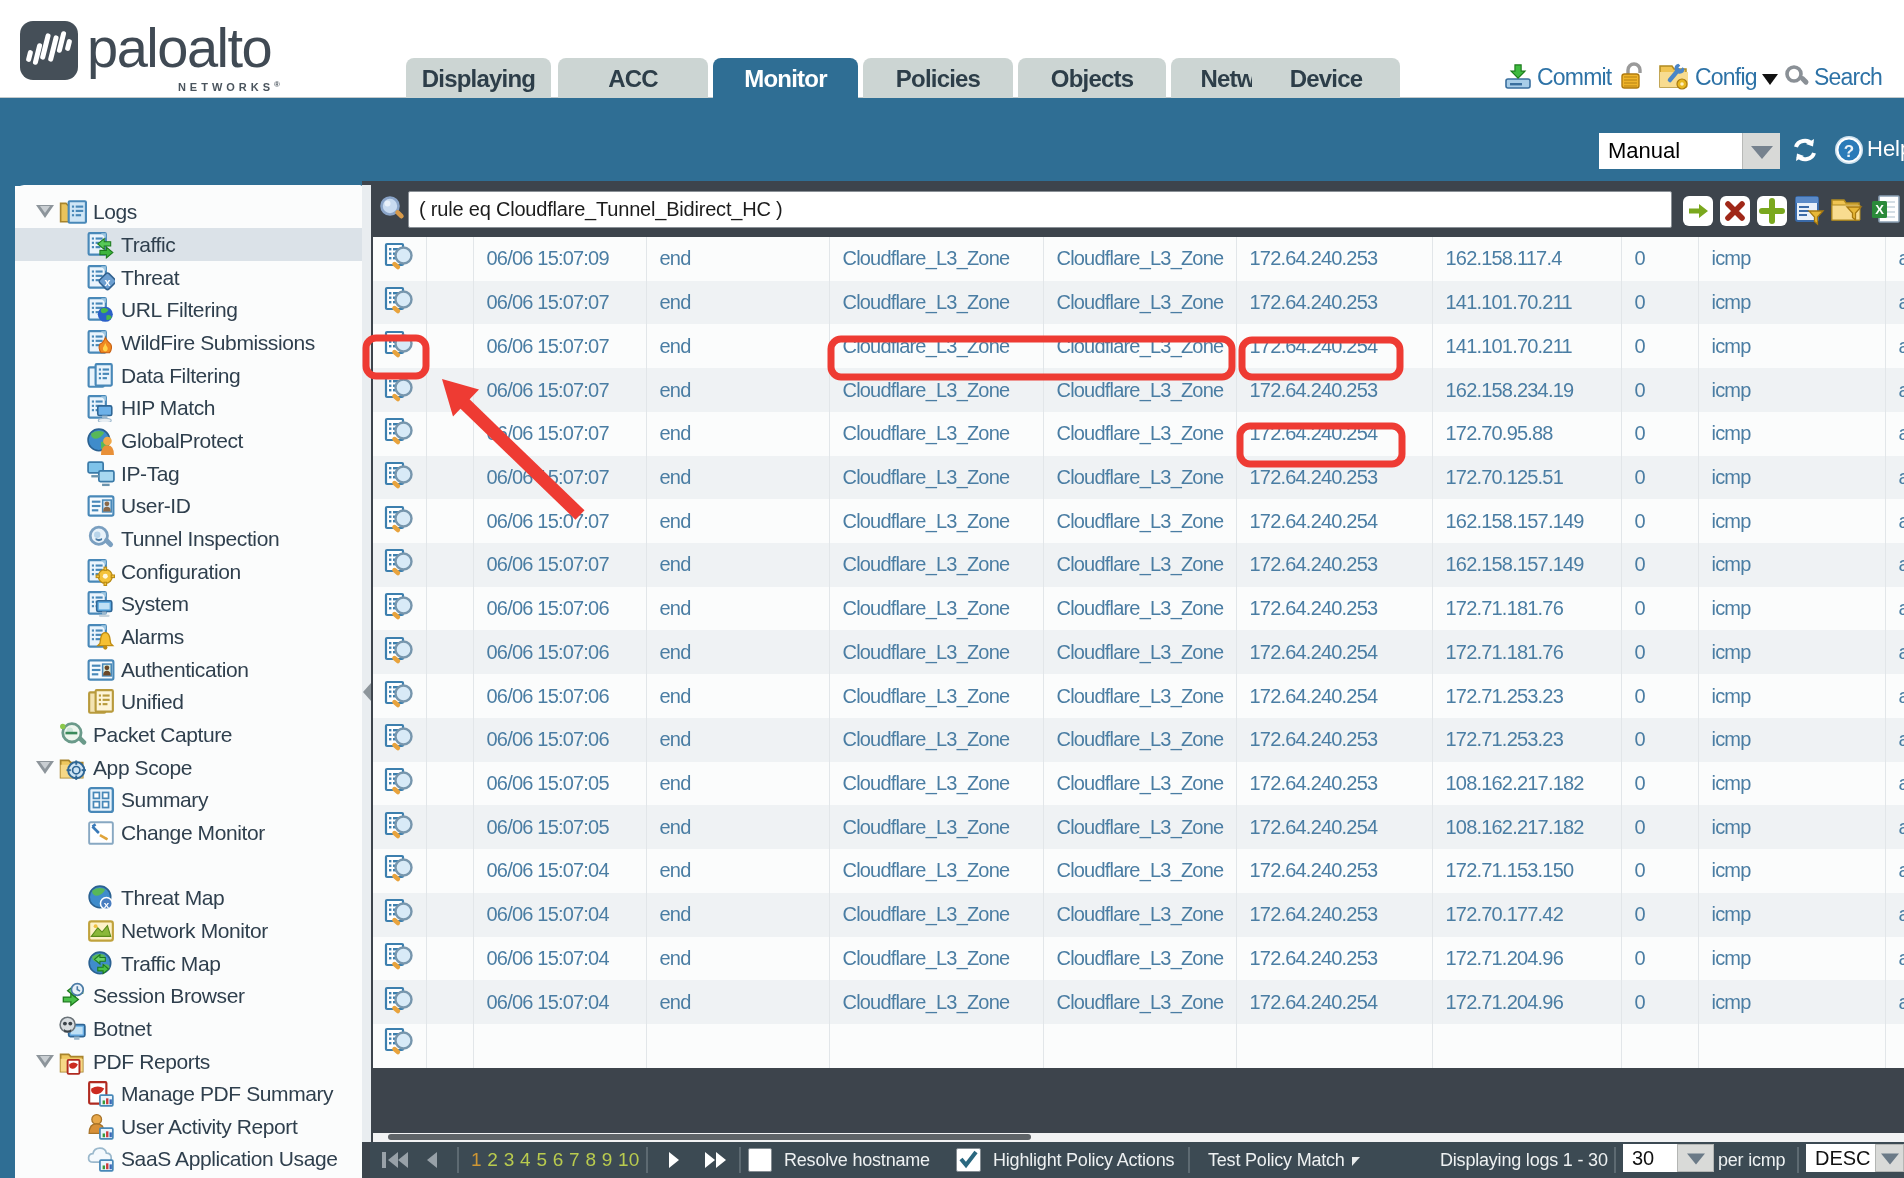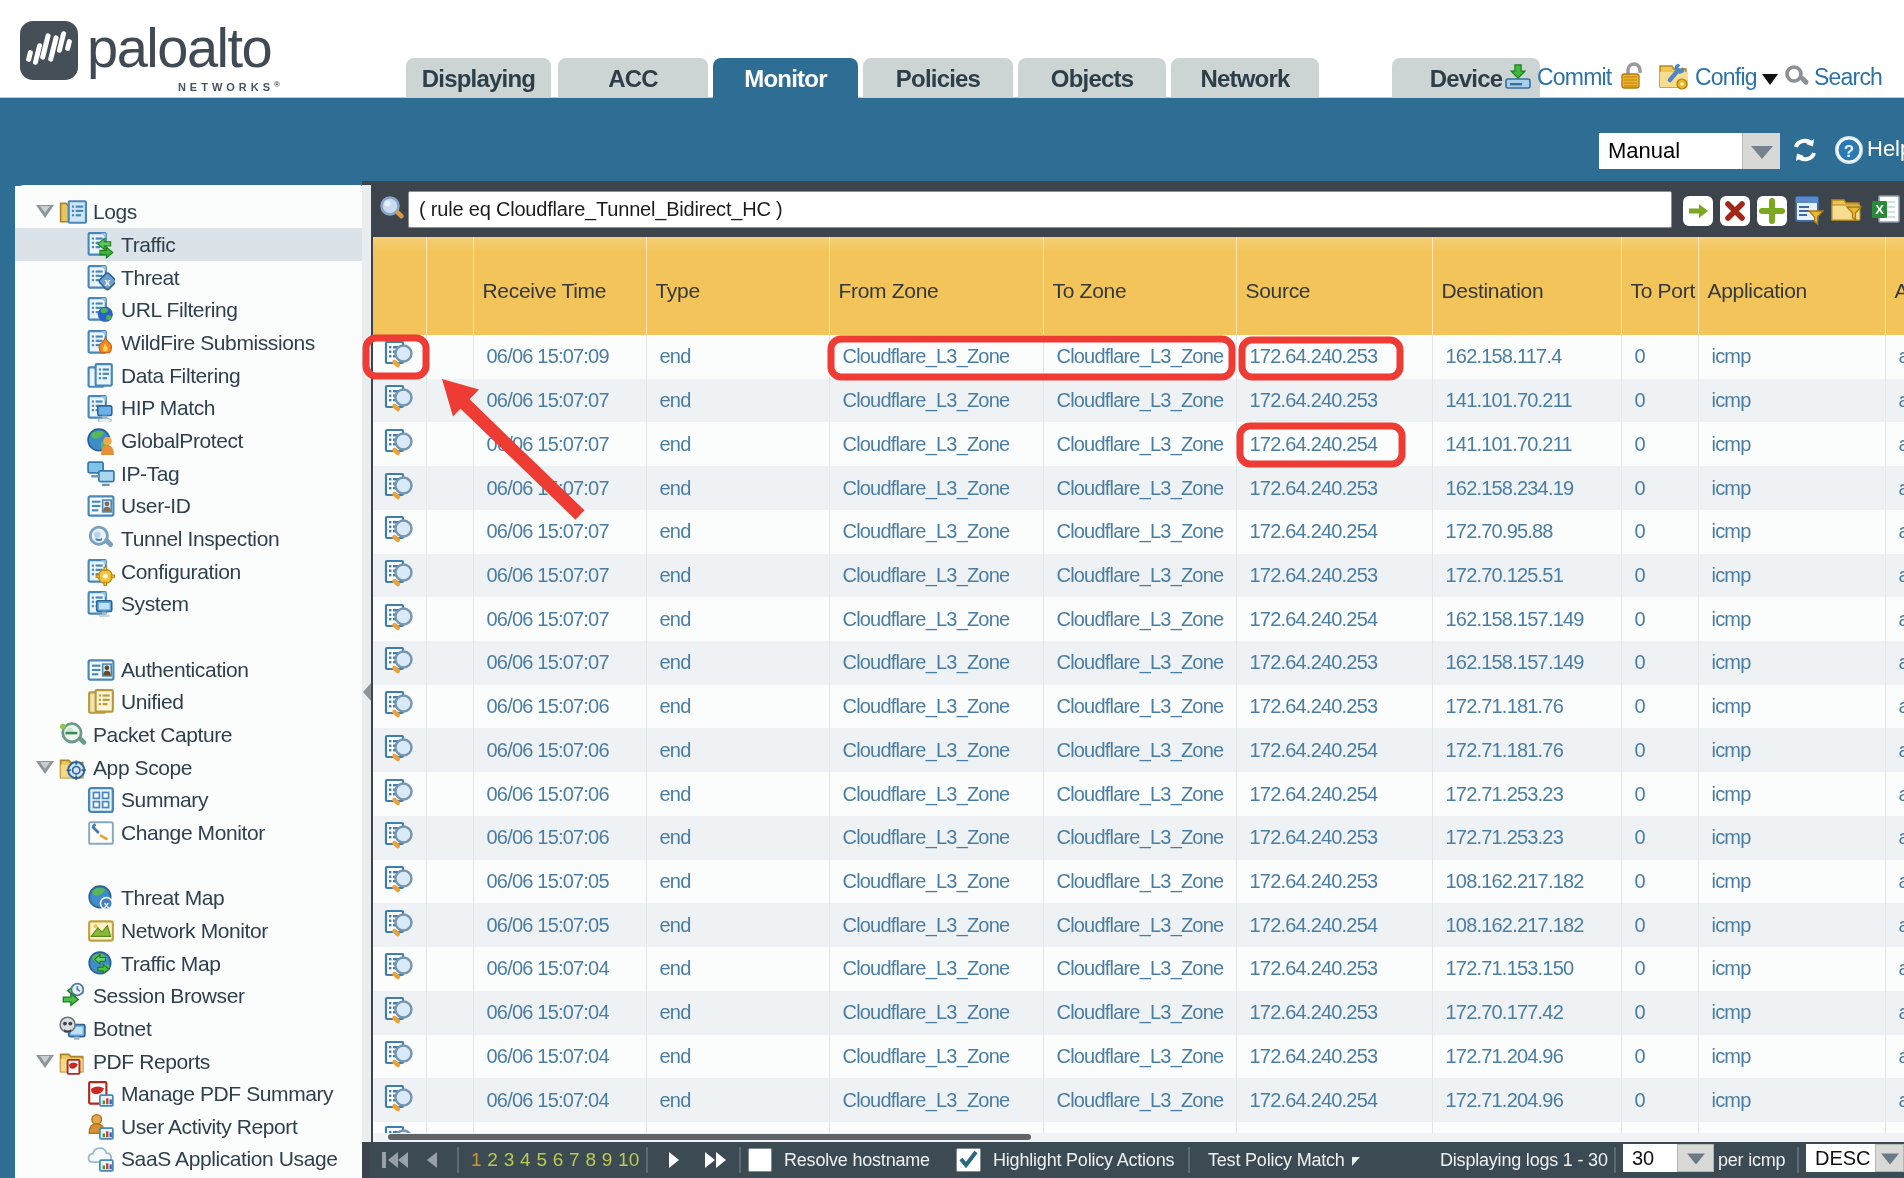--- a/index.html
+++ b/index.html
@@ -76,21 +76,21 @@
     </svg></div>
 <div class="abs" id="logotxt">paloalto</div>
 <div class="abs" id="logonet">NETWORKS<span style="font-size:8px;vertical-align:4px;letter-spacing:0">®</span></div>
 
 <div class="abs tab" style="left:406px;width:145px;">Displaying</div>
 <div class="abs tab" style="left:558px;width:150px;">ACC</div>
 <div class="abs tab sel" style="left:713px;width:145px;">Monitor</div>
 <div class="abs tab" style="left:863px;width:150px;">Policies</div>
 <div class="abs tab" style="left:1018px;width:148px;">Objects</div>
 <div class="abs tab" style="left:1171px;width:148px;">Network</div>
-<div class="abs tab" style="left:1392px;width:148px;">Device</div>
+<div class="abs tab" style="left:1252px;width:148px;">Device</div>
 
 <div class="abs hlink" style="left:1537px;">Commit</div>
 <div class="abs hlink" style="left:1695px;">Config</div>
 <div class="abs hlink" style="left:1814px;">Search</div>
 <div class="abs" style="left:1762px;top:74px;width:0;height:0;border-left:8px solid transparent;border-right:8px solid transparent;border-top:11px solid #111;"></div>
 
 <svg class="abs" style="left:1504px;top:63px;" width="28" height="28" viewBox="0 0 28 28">
     <rect x="2" y="16" width="24" height="9" rx="2" fill="#a8cdE8" stroke="#3a6f9e" stroke-width="1.6"></rect>
     <rect x="6" y="20" width="12" height="2.4" fill="#3a6f9e"></rect>
     <path d="M10 3 h8 v8 h5 l-9 9 -9 -9 h5 Z" fill="#3fba3f" stroke="#1a7a1a" stroke-width="1.4" transform="translate(0,-2) scale(0.78) translate(4,2)"></path>
@@ -373,20 +373,41 @@
           <path d="M13 2 L17.5 6.5 L17.5 2 Z" fill="#9ec7e2"></path>
           <g transform="translate(9,10)">
             <rect x="0" y="0" width="14" height="10" rx="1.5" fill="#5aa8e0" stroke="#2f6695" stroke-width="1.5"></rect>
             <rect x="2" y="2" width="10" height="6" fill="#bfe0f5"></rect>
             <rect x="5" y="10" width="4" height="3" fill="#9bb7cc"></rect>
             <rect x="2" y="13" width="10" height="2" rx="1" fill="#c6d3dc"></rect>
           </g>
         </svg>
       </span>
       <span class="lbl" style="left:106px;">System</span>
+    </div>
+<div class="trow" style="top:435.5px;">
+      <span class="ic" style="left:72px;">
+        <svg width="26" height="26" viewBox="0 0 26 26">
+          <rect x="1.5" y="2" width="16" height="20" rx="1" fill="#eaf4fc" stroke="#4888b8" stroke-width="2"></rect>
+          <g fill="#4888b8">
+            <rect x="4.5" y="6" width="2" height="2"></rect>
+            <rect x="8" y="6" width="6.5" height="2"></rect>
+            <rect x="4.5" y="10" width="2" height="2"></rect>
+            <rect x="8" y="10" width="6.5" height="2"></rect>
+            <rect x="4.5" y="14" width="2" height="2"></rect>
+            <rect x="8" y="14" width="4.5" height="2"></rect>
+          </g>
+          <path d="M13 2 L17.5 6.5 L17.5 2 Z" fill="#9ec7e2"></path>
+          <g transform="translate(10,9)">
+            <path d="M7 0 Q10 0 11 4 L12 10 L14 12 L0 12 L2 10 L3 4 Q4 0 7 0Z" fill="#f6c032" stroke="#c08c10" stroke-width="1.2"></path>
+            <circle cx="7" cy="13.8" r="2" fill="#c08c10"></circle>
+          </g>
+        </svg>
+      </span>
+      <span class="lbl" style="left:106px;">Alarms</span>
     </div>
 <div class="trow" style="top:468.0px;">
       <span class="ic" style="left:72px;">
         <svg width="26" height="26" viewBox="0 0 26 26">
           <rect x="1.5" y="4" width="23" height="18" rx="1.5" fill="#f6fbfe" stroke="#4888b8" stroke-width="2"></rect>
           <g fill="#4888b8">
             <rect x="4.5" y="8" width="8" height="2"></rect>
             <rect x="4.5" y="12" width="8" height="2"></rect>
             <rect x="4.5" y="16" width="6" height="2"></rect>
           </g>
@@ -639,33 +660,20 @@
       <col style="width:183px">
       <col style="width:214px">
       <col style="width:193px">
       <col style="width:196px">
       <col style="width:189px">
       <col style="width:77px">
       <col style="width:187px">
       <col style="width:19px">
     </colgroup>
 <tbody>
-      <tr>
-        <th></th>
-        <th></th>
-        <th>Receive Time</th>
-        <th>Type</th>
-        <th>From Zone</th>
-        <th>To Zone</th>
-        <th>Source</th>
-        <th>Destination</th>
-        <th>To Port</th>
-        <th>Application</th>
-        <th>A</th>
-      </tr>
 <tr class="odd">
         <td class="icn"><svg width="30" height="30" viewBox="0 0 30 30">
             <rect x="2" y="3" width="17" height="21" rx="1" fill="#fff" stroke="#3c7fae" stroke-width="2.2"></rect>
             <g fill="#3c7fae">
               <rect x="5" y="7" width="2.4" height="2.4"></rect>
               <rect x="9" y="7" width="7" height="2.4"></rect>
               <rect x="5" y="11.5" width="2.4" height="2.4"></rect>
               <rect x="9" y="11.5" width="7" height="2.4"></rect>
               <rect x="5" y="16" width="2.4" height="2.4"></rect>
               <rect x="9" y="16" width="5" height="2.4"></rect>

